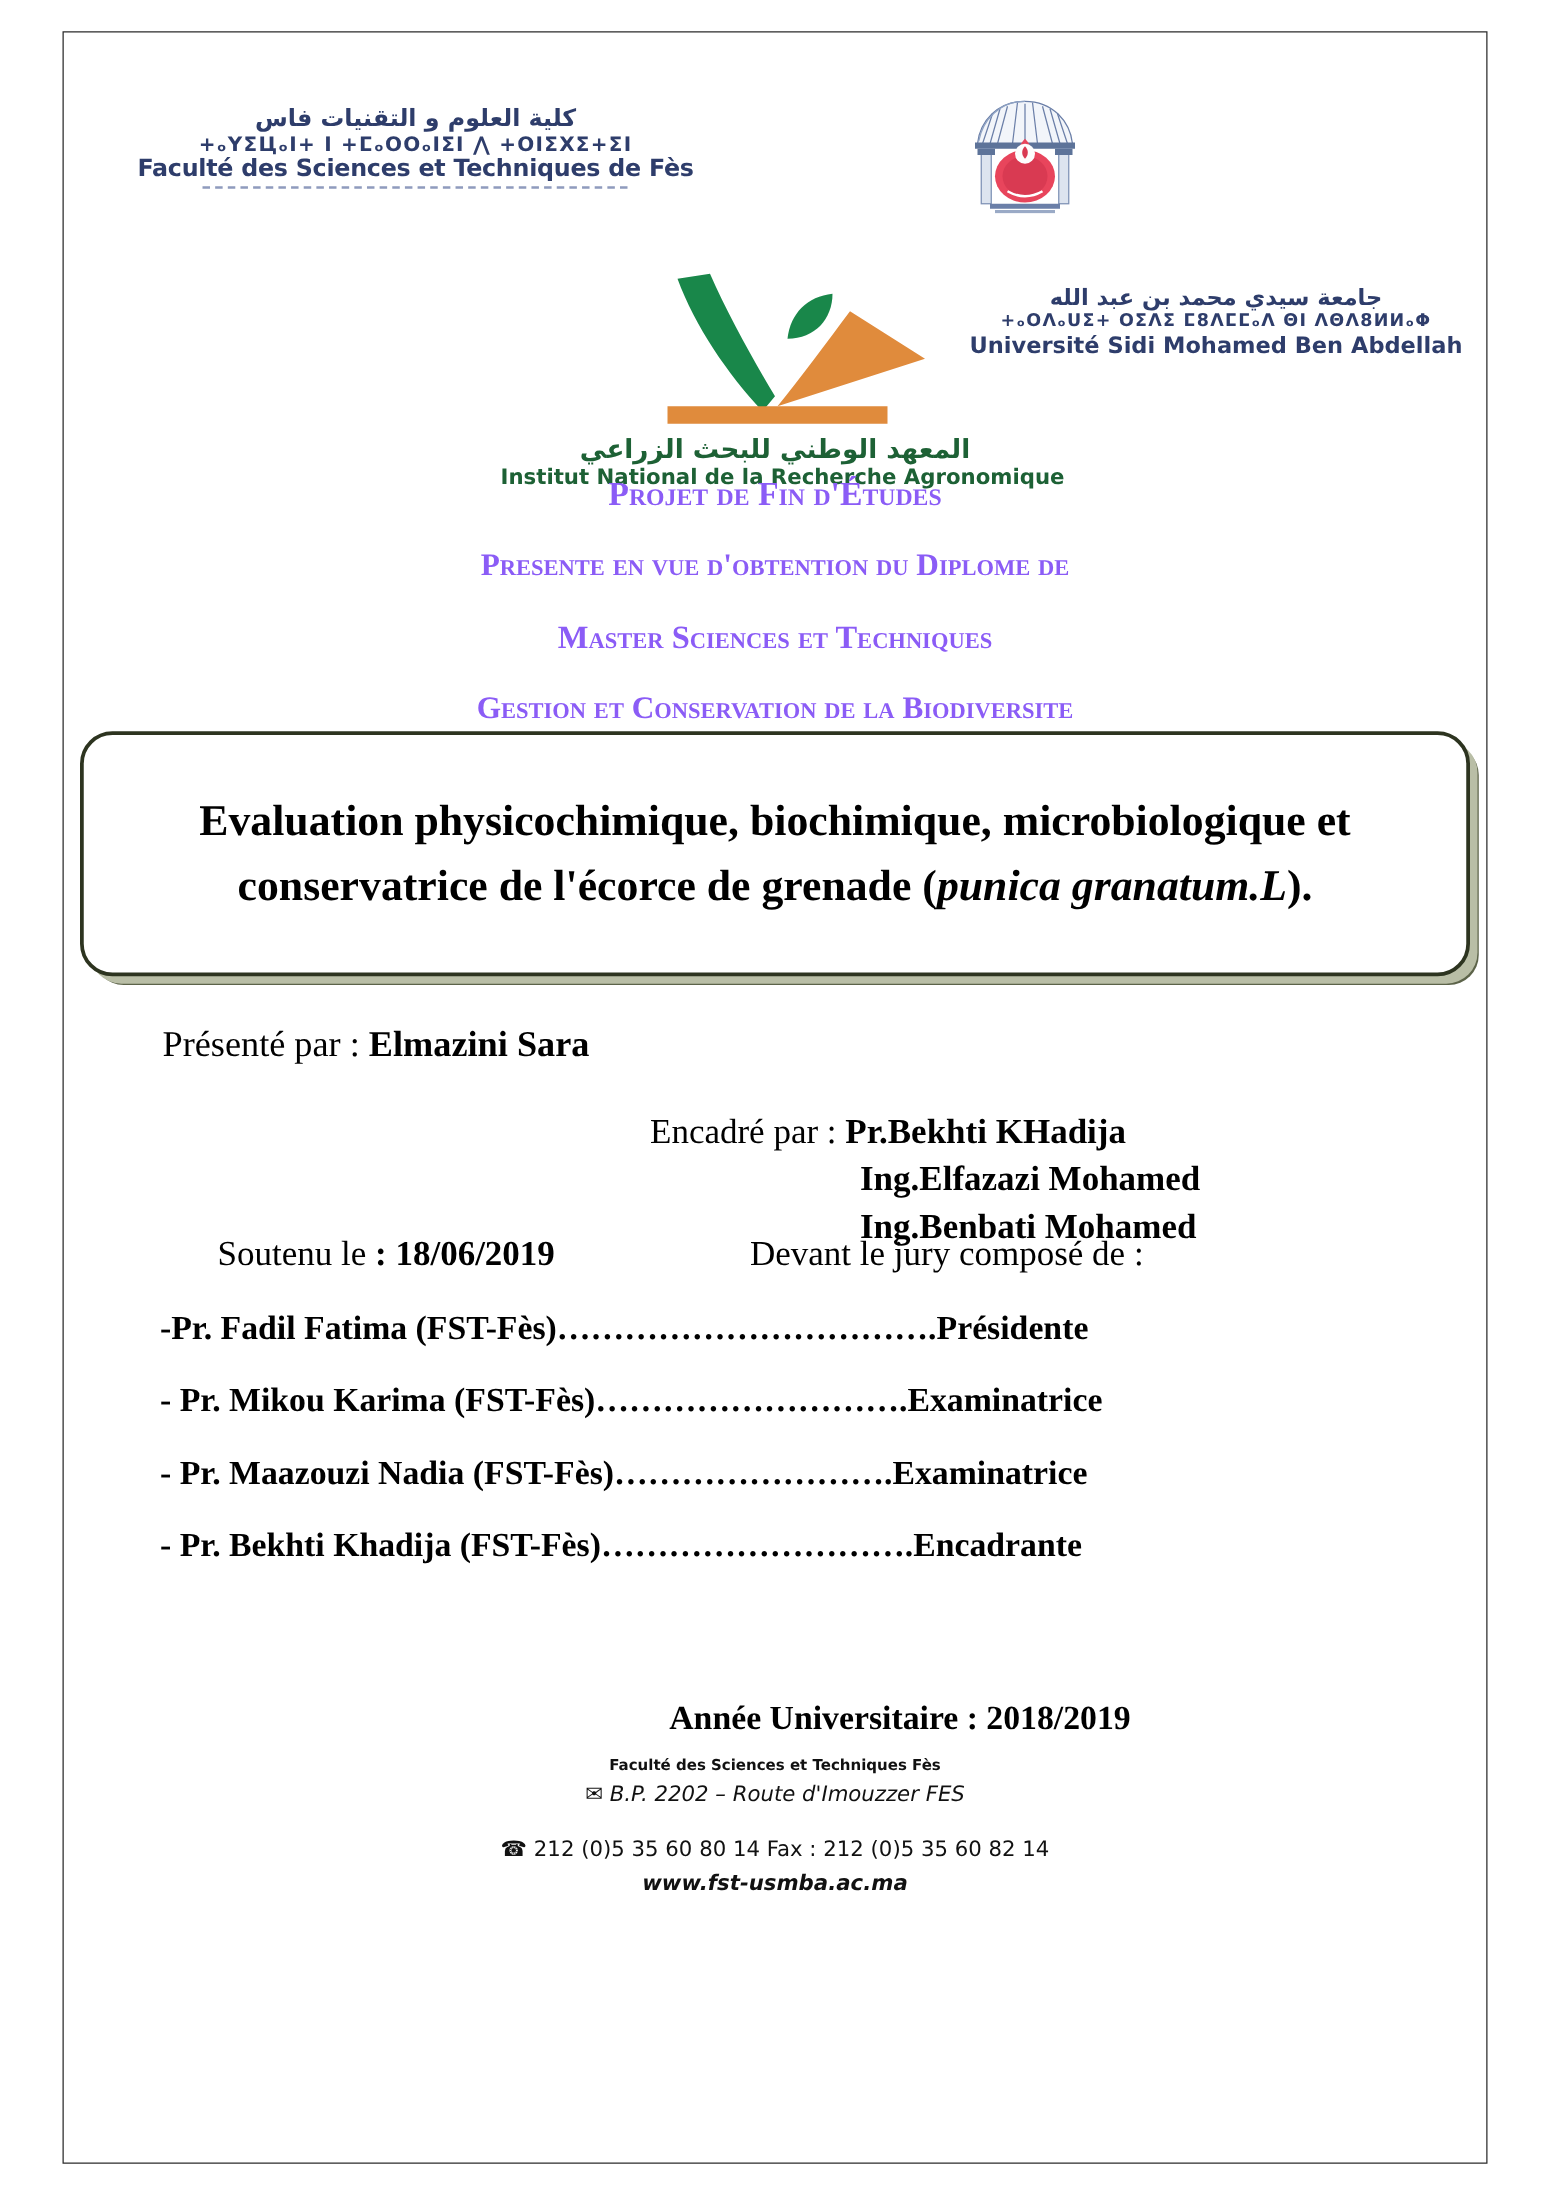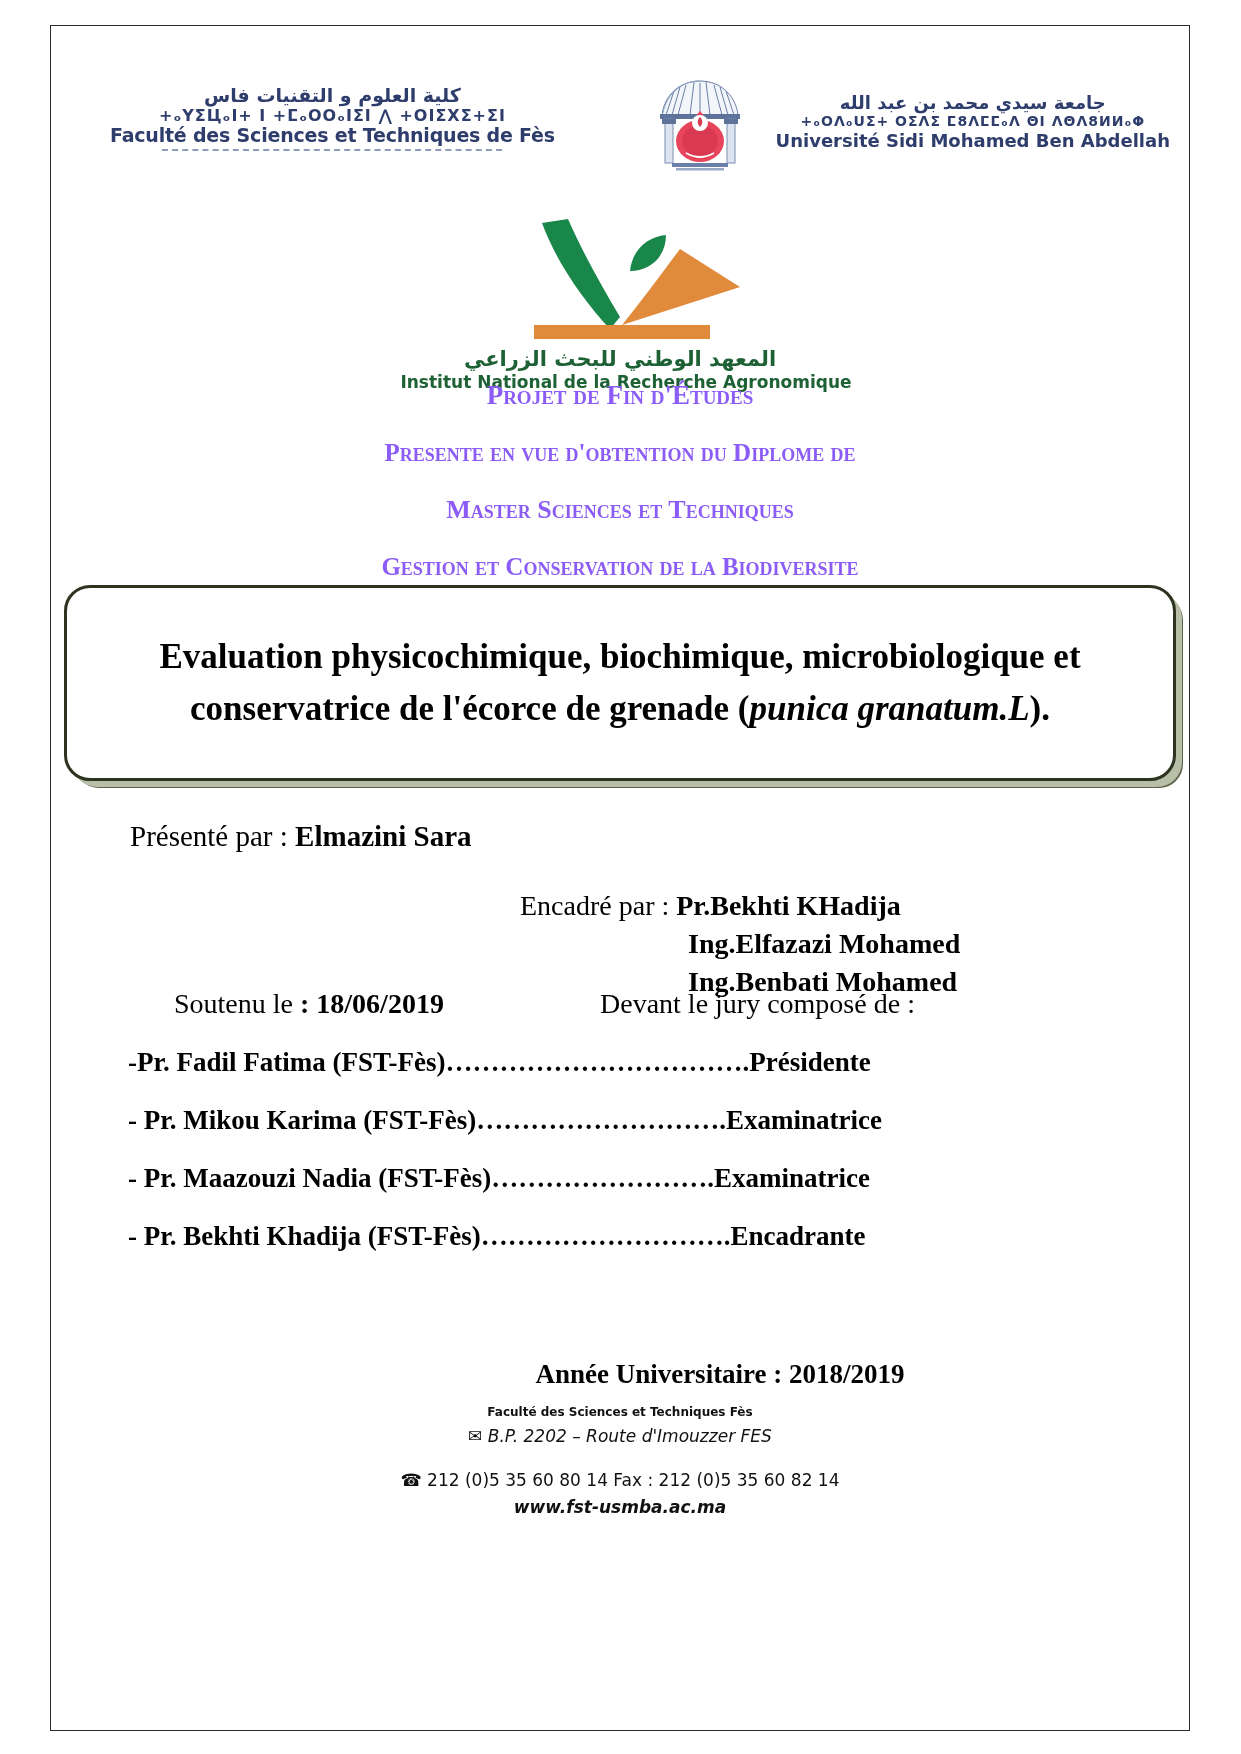--- a/index.html
+++ b/index.html
@@ -85,20 +85,21 @@
     width: 340px;
     height: 3px;
     border-top: 2px dashed #8f9bbd;
   }
 
   .usmba-block {
     display: flex;
     align-items: flex-start;
     gap: 32px;
     padding-top: 6px;
+    flex-direction: column;
   }
   .usmba-crest { width: 88px; height: 104px; }
   .usmba-text {
     color: #2e3d6b;
     text-align: center;
     line-height: 1.12;
     padding-top: 22px;
   }
   .usmba-ar {
     font-family: "DejaVu Sans", sans-serif;

